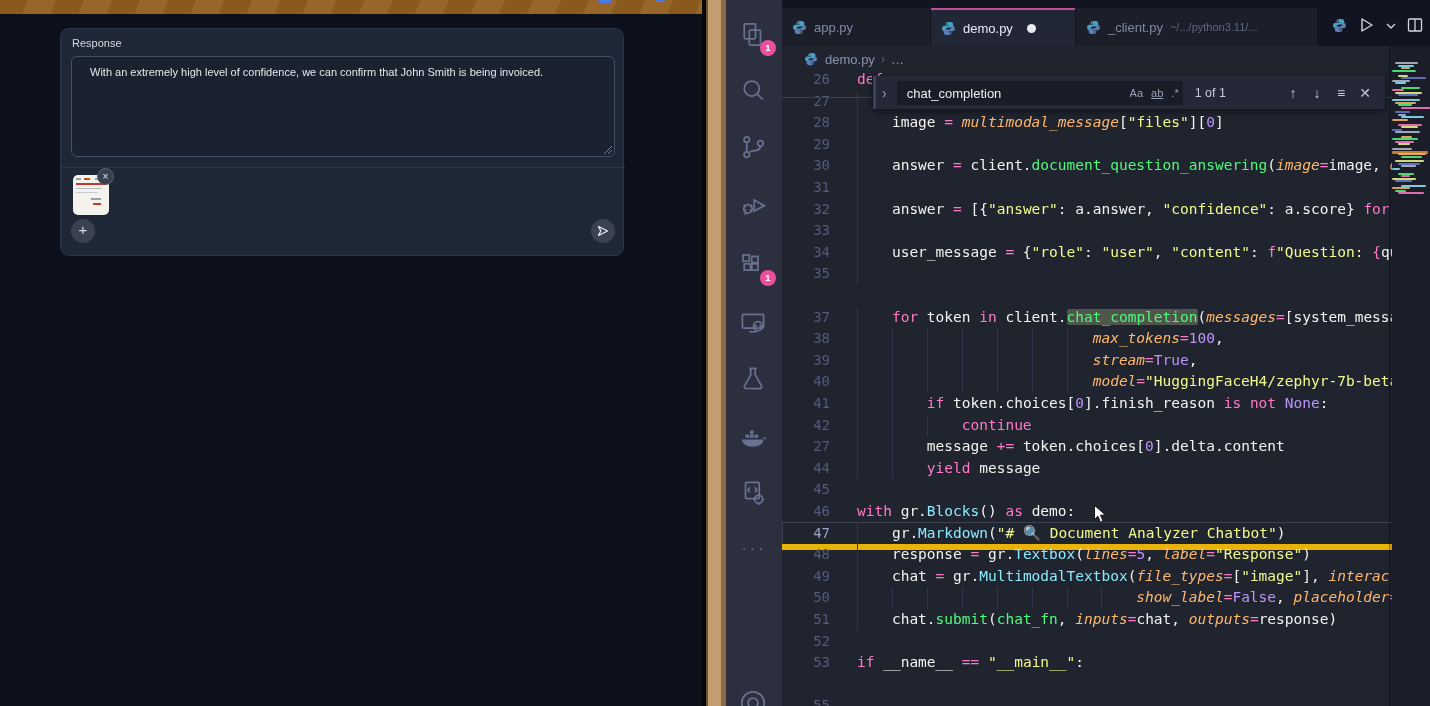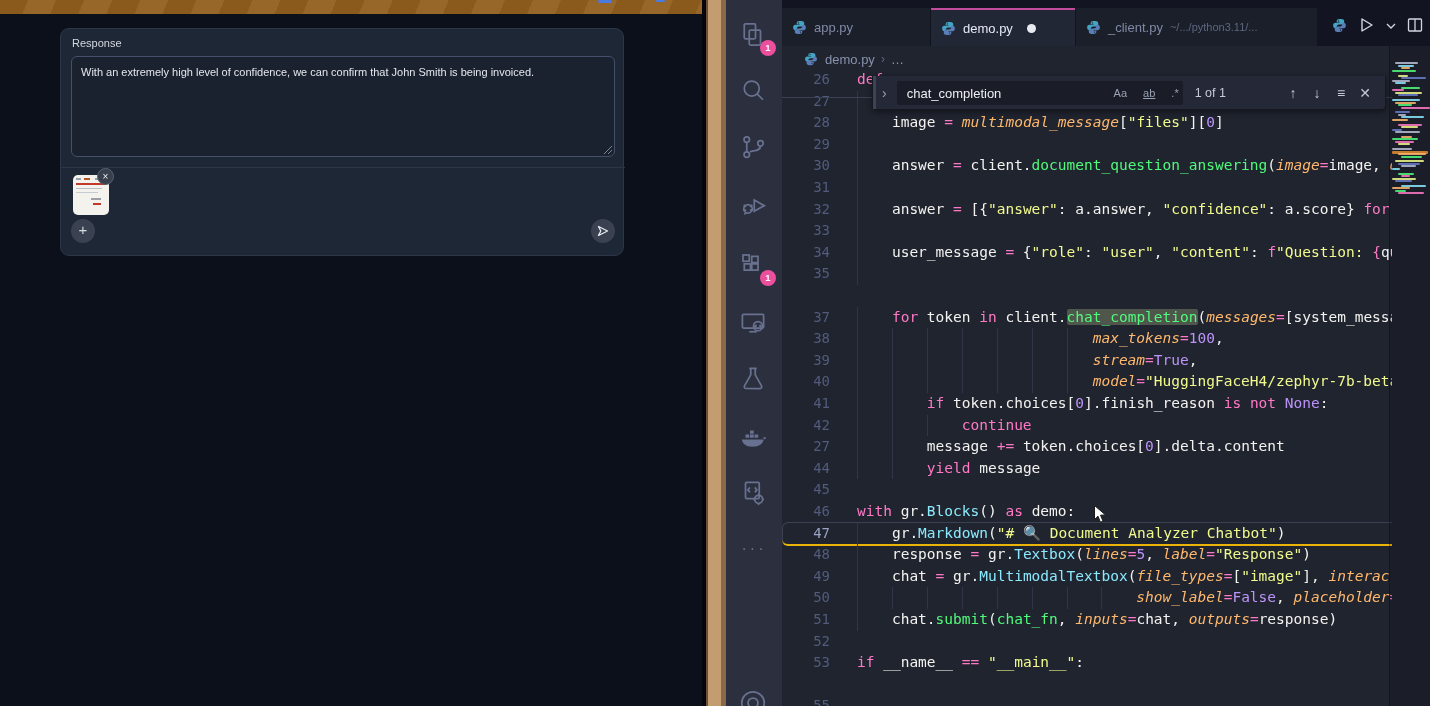--- a/index.html
+++ b/index.html
@@ -13,21 +13,21 @@
   .wp-frag{position:absolute;background:#4b7ae0;border-radius:2px;}
   .left-edge-shadow{position:absolute;left:702px;top:0;width:4px;height:706px;background:#05070d;}
   .gap-strip{position:absolute;left:706px;top:0;width:20px;height:706px;
     background:linear-gradient(90deg,#6b4f36 0 2px,#c39c70 2px 15px,#8a684a 15px 20px);}
 
   .gr-panel{position:absolute;left:60px;top:28px;width:564px;height:228px;
     background:#1e2735;border:1px solid #2c3648;border-radius:9px;box-sizing:border-box;}
   .gr-label{position:absolute;left:11px;top:8px;font-size:11px;color:#d3d8e0;}
   .gr-textarea{position:absolute;left:10px;top:27px;width:544px;height:101px;box-sizing:border-box;
     background:#1a2230;border:1px solid #44506a;border-radius:6px;resize:none;
-    color:#e4e7ec;font-size:11px;font-family:"Liberation Sans",sans-serif;padding:8px 9px;line-height:1.45;outline:none;}
+    color:#e4e7ec;font-size:11px;font-family:"Liberation Sans",sans-serif;padding:8px 18px;line-height:1.45;outline:none;}
   .resize-handle{position:absolute;left:541px;top:115px;width:10px;height:10px;
     background:repeating-linear-gradient(135deg,transparent 0 2px,#7a8496 2px 3px);
     clip-path:polygon(100% 0,100% 100%,0 100%);}
   .gr-divider{position:absolute;left:0;top:138px;width:564px;height:1px;background:#2c3648;}
   .thumb{position:absolute;left:12px;top:146px;width:36px;height:40px;background:#f3f2ed;border-radius:5px;overflow:hidden;}
   .thumb i{position:absolute;display:block;}
   .thumb-x{position:absolute;left:36px;top:139px;width:17px;height:17px;border-radius:50%;
     background:#38404e;border:1px solid #57606f;color:#e8ebf0;font-size:10px;line-height:16px;
     text-align:center;cursor:pointer;box-sizing:border-box;}
   .chat-row{position:absolute;left:0;top:188px;width:564px;height:28px;}
@@ -65,43 +65,43 @@
   .breadcrumb .bc-sep{font-size:12px;color:#5f6680;margin:0 6px;}
   .breadcrumb .bc-more{font-size:13px;color:#8891ad;cursor:pointer;}
 
   .code{position:absolute;left:0;top:72px;width:648px;height:634px;}
   .rows{position:absolute;left:0;top:0;right:38px;bottom:0;overflow:hidden;}
   .row{position:absolute;left:0;width:648px;height:21.6px;white-space:pre;
     font-family:"DejaVu Sans Mono","Liberation Mono",monospace;font-size:14.5px;line-height:21.6px;}
   .row .ln{position:absolute;left:0;width:48px;text-align:right;color:#525b7c;font-size:14px;}
   .row.cur .ln{color:#99a3c4;}
   .row .cl{position:absolute;left:75px;top:0;height:21.6px;}
-  .row.cur{border-top:1px solid #3b4152;border-bottom:2px solid #eab308;
-    box-shadow:inset 1px 0 0 #3b4152;margin-top:-1px;border-radius:6px;}
+  .row.cur{border-top:1px solid #3b4152;border-bottom:6px solid #eab308;
+    box-shadow:inset 1px 0 0 #3b4152;margin-top:-1px;}
   .guide{position:absolute;top:0;width:1px;height:21.6px;background:#303649;}
   .tk-k{color:var(--keyword);}
   .tk-f{color:var(--func);}
   .tk-s{color:var(--string);}
   .tk-n{color:var(--number);}
   .tk-p{color:var(--param);font-style:italic;}
   .tk-c{color:var(--cls);}
   .tk-d{color:var(--fg);}
   .tk-m{color:var(--func);background:var(--match_bg);border-radius:2px;}
   .sticky-sep{position:absolute;left:0;top:25px;width:610px;height:1px;background:#3a4152;}
 
   .find-widget{position:absolute;left:90px;top:4px;width:514px;height:34px;background:#252937;
     border:1px solid #15181f;border-top:none;border-radius:0 0 4px 4px;box-sizing:border-box;
     box-shadow:0 2px 6px rgba(0,0,0,.45);display:flex;align-items:center;}
   .find-sash{position:absolute;left:0;top:0;width:3px;height:100%;background:#3d4356;}
   .find-toggle{margin-left:9px;color:#9aa0b2;font-size:14px;cursor:pointer;}
   .find-input-box{position:relative;margin-left:10px;width:286px;height:24px;background:#1a1d27;border-radius:2px;}
   .find-input{position:absolute;left:8px;top:0;width:190px;height:24px;background:transparent;border:none;outline:none;
     color:#eceef4;font-size:13px;font-family:"Liberation Sans",sans-serif;}
   .find-opts{position:absolute;right:4px;top:0;height:24px;display:flex;align-items:center;color:#98a0b4;font-size:11px;}
-  .find-opts span{margin-left:16px;cursor:pointer;}
+  .find-opts span{margin-left:8px;cursor:pointer;}
   .opt-word{text-decoration:underline;}
   .find-count{margin-left:12px;font-size:12.5px;color:#c6cad6;white-space:nowrap;}
   .find-btns{position:absolute;right:8px;top:0;height:34px;display:flex;align-items:center;color:#c3c8d6;}
   .find-btns span{width:24px;text-align:center;font-size:14px;cursor:pointer;}
 
   .right-rail{position:absolute;right:0;top:46px;width:40px;bottom:0;background:rgba(0,0,0,0.14);
     border-left:1px solid rgba(0,0,0,0.25);}
   .minimap{position:absolute;left:2px;top:14px;width:38px;height:140px;}
   .mm-bar{position:absolute;height:2px;border-radius:1px;opacity:.85;}
 

